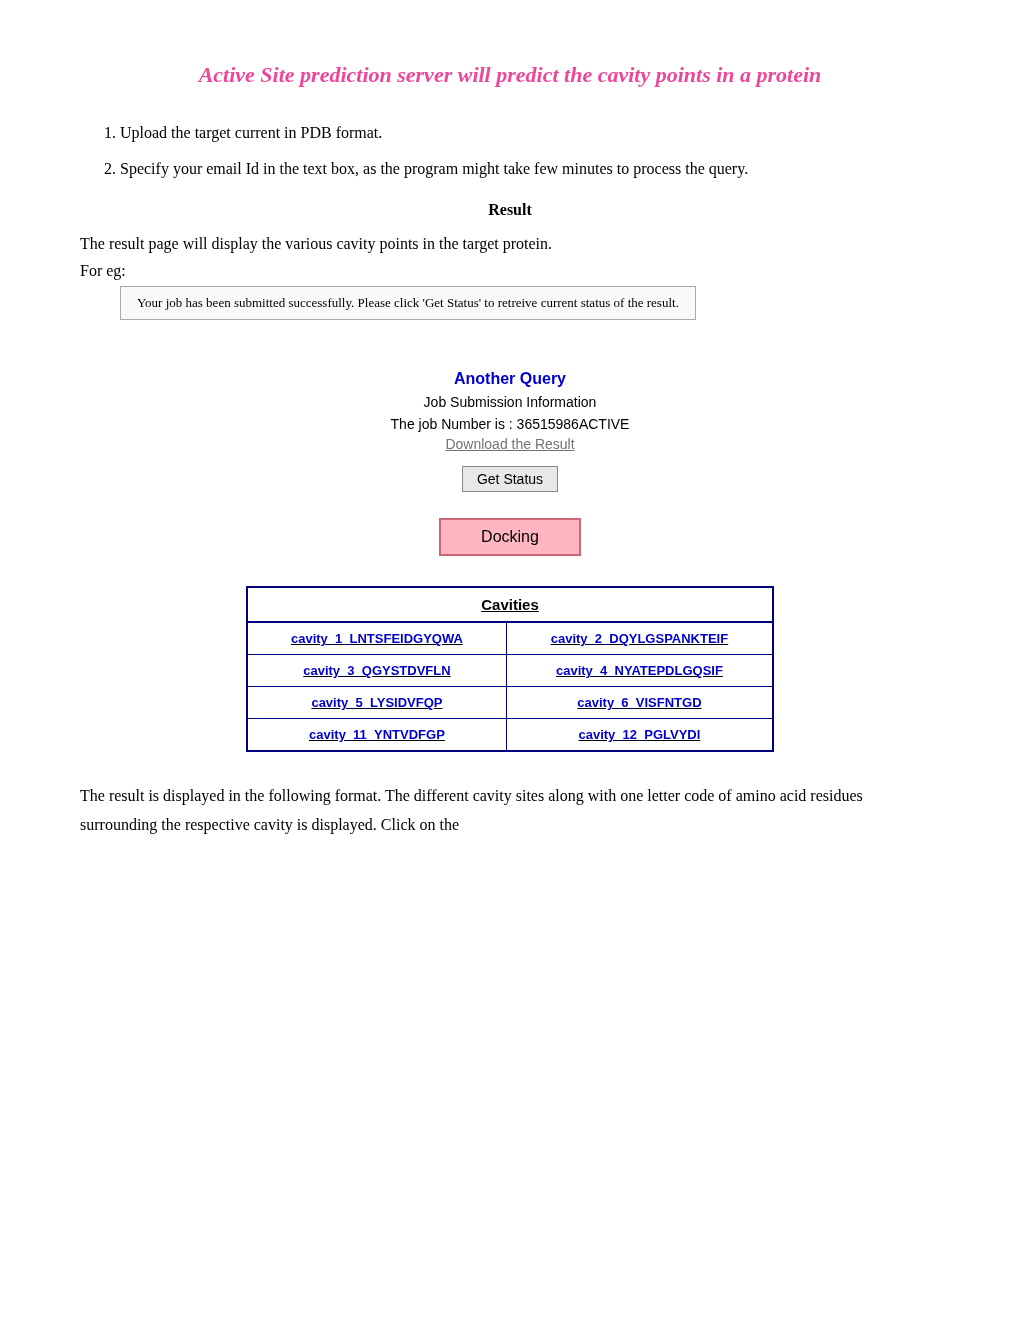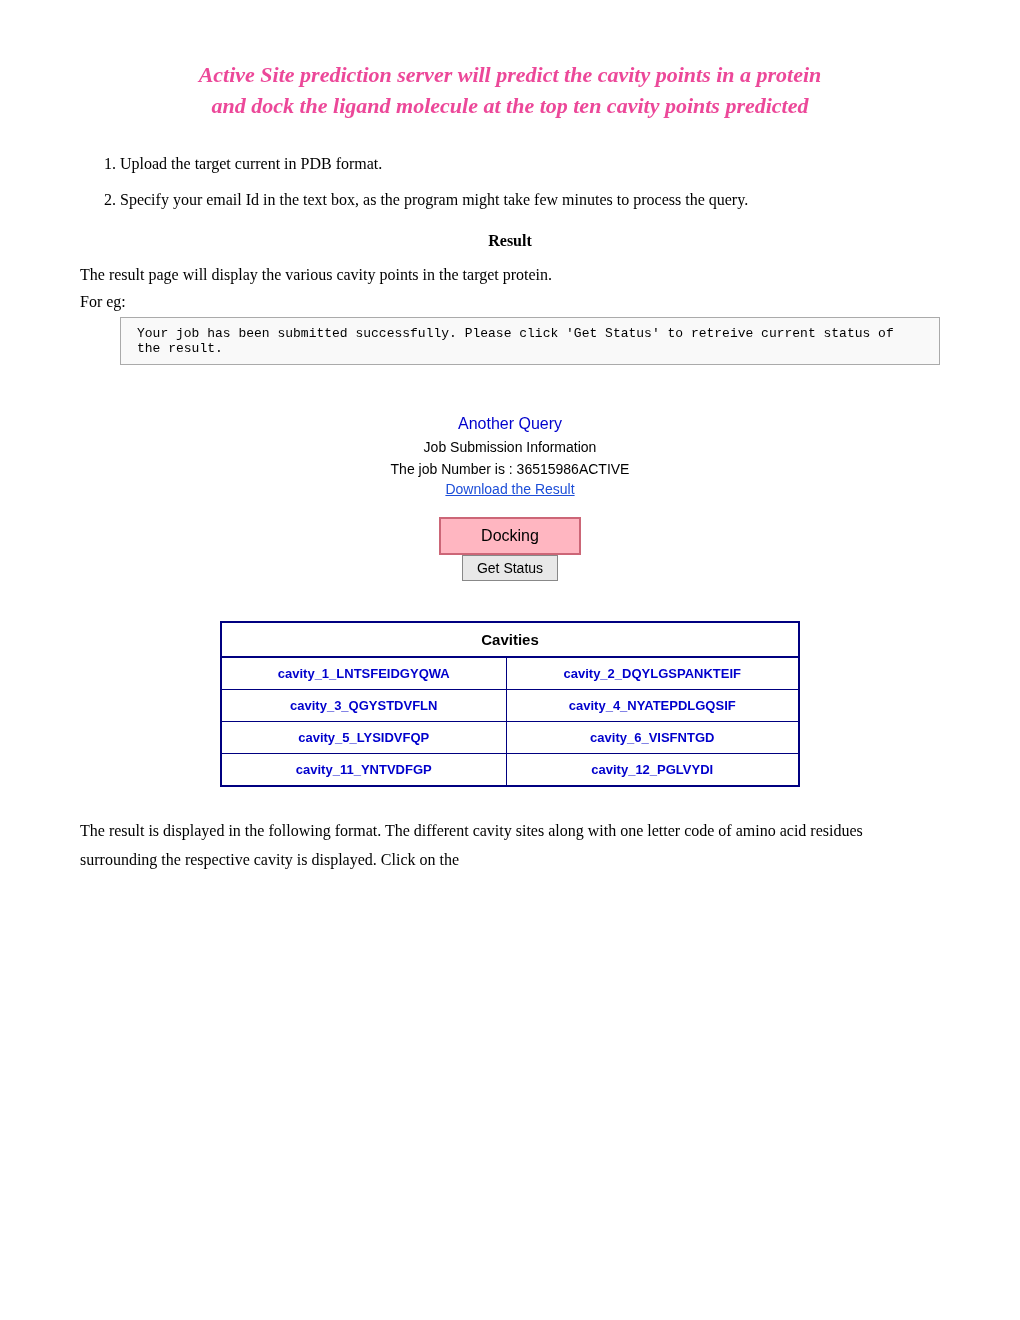--- a/index.html
+++ b/index.html
@@ -61,34 +61,34 @@
 
     .for-eg {
       margin-bottom: 6px;
     }
 
     .status-box {
       border: 1px solid #aaa;
       background: #f9f9f9;
       padding: 8px 16px;
       font-size: 13px;
-      font-family: Liberation Mono, monospace;
+      font-family: Liberation Serif, serif;
       display: inline-block;
       margin-left: 40px;
       margin-bottom: 20px;
     }
 
     .another-query-section {
       text-align: center;
       margin-top: 30px;
       margin-bottom: 20px;
     }
 
     .another-query-title {
-      font-weight: normal;
+      font-weight: bold;
       color: #0000cc;
       font-size: 16px;
       font-family: Arial, sans-serif;
       margin-bottom: 6px;
     }
 
     .job-submission-info {
       font-family: Arial, sans-serif;
       font-size: 14px;
       margin-bottom: 6px;
@@ -96,21 +96,21 @@
     }
 
     .job-number {
       font-family: Arial, sans-serif;
       font-size: 14px;
       margin-bottom: 4px;
       color: #000;
     }
 
     .download-link {
-      color: #1d4ed8;
+      color: #737373;
       font-family: Arial, sans-serif;
       font-size: 14px;
       text-decoration: underline;
       cursor: pointer;
       margin-bottom: 14px;
       display: block;
     }
 
     .get-status-btn {
       background: #e8e8e8;
@@ -137,21 +137,22 @@
     .cavities-section {
       margin-top: 30px;
       margin-bottom: 30px;
       display: flex;
       justify-content: center;
     }
 
     .cavities-table {
       border-collapse: collapse;
       border: 2px solid #000080;
-      width: 580px;
+      width: 528px;
+      text-decoration: underline;
     }
 
     .cavities-table th {
       background: #ffffff;
       border: 2px solid #000080;
       padding: 8px 12px;
       text-align: center;
       font-weight: bold;
       font-size: 15px;
       font-family: Arial, sans-serif;
@@ -172,21 +173,20 @@
     .footer-text {
       line-height: 1.8;
       font-size: 16px;
     }
   </style>
 </head>
 <body>
 
 <div class="main-title">
   <span>Active Site prediction server will predict the cavity points in a protein</span><br>
-  <span>and dock the ligand molecule at the top ten cavity points predicted</span>
 </div>
 
 <div class="instructions">
   <ol>
     <li>
       <span>Upload the target current in PDB format.</span>
     </li>
     <li>
       <span>Specify your email Id in the text box, as the program might take few minutes to process the query.</span>
     </li>
@@ -214,28 +214,28 @@
   </div>
   <div class="job-submission-info">
     <span>Job Submission Information</span>
   </div>
   <div class="job-number">
     <span>The job Number is : 36515986ACTIVE</span>
   </div>
   <a class="download-link" href="#">
     <span>Download the Result</span>
   </a>
+  <div style="margin-bottom:10px;">
+    <button class="get-status-btn">
+      <span>Get Status</span>
+    </button>
+  </div>
   <div>
     <button class="docking-btn">
       <span>Docking</span>
-    </button>
-  </div>
-  <div style="margin-bottom:10px;">
-    <button class="get-status-btn">
-      <span>Get Status</span>
     </button>
   </div>
 </div>
 
 <div class="cavities-section">
   <table class="cavities-table">
     <thead>
       <tr>
         <th colspan="2">
           <span>Cavities</span>

